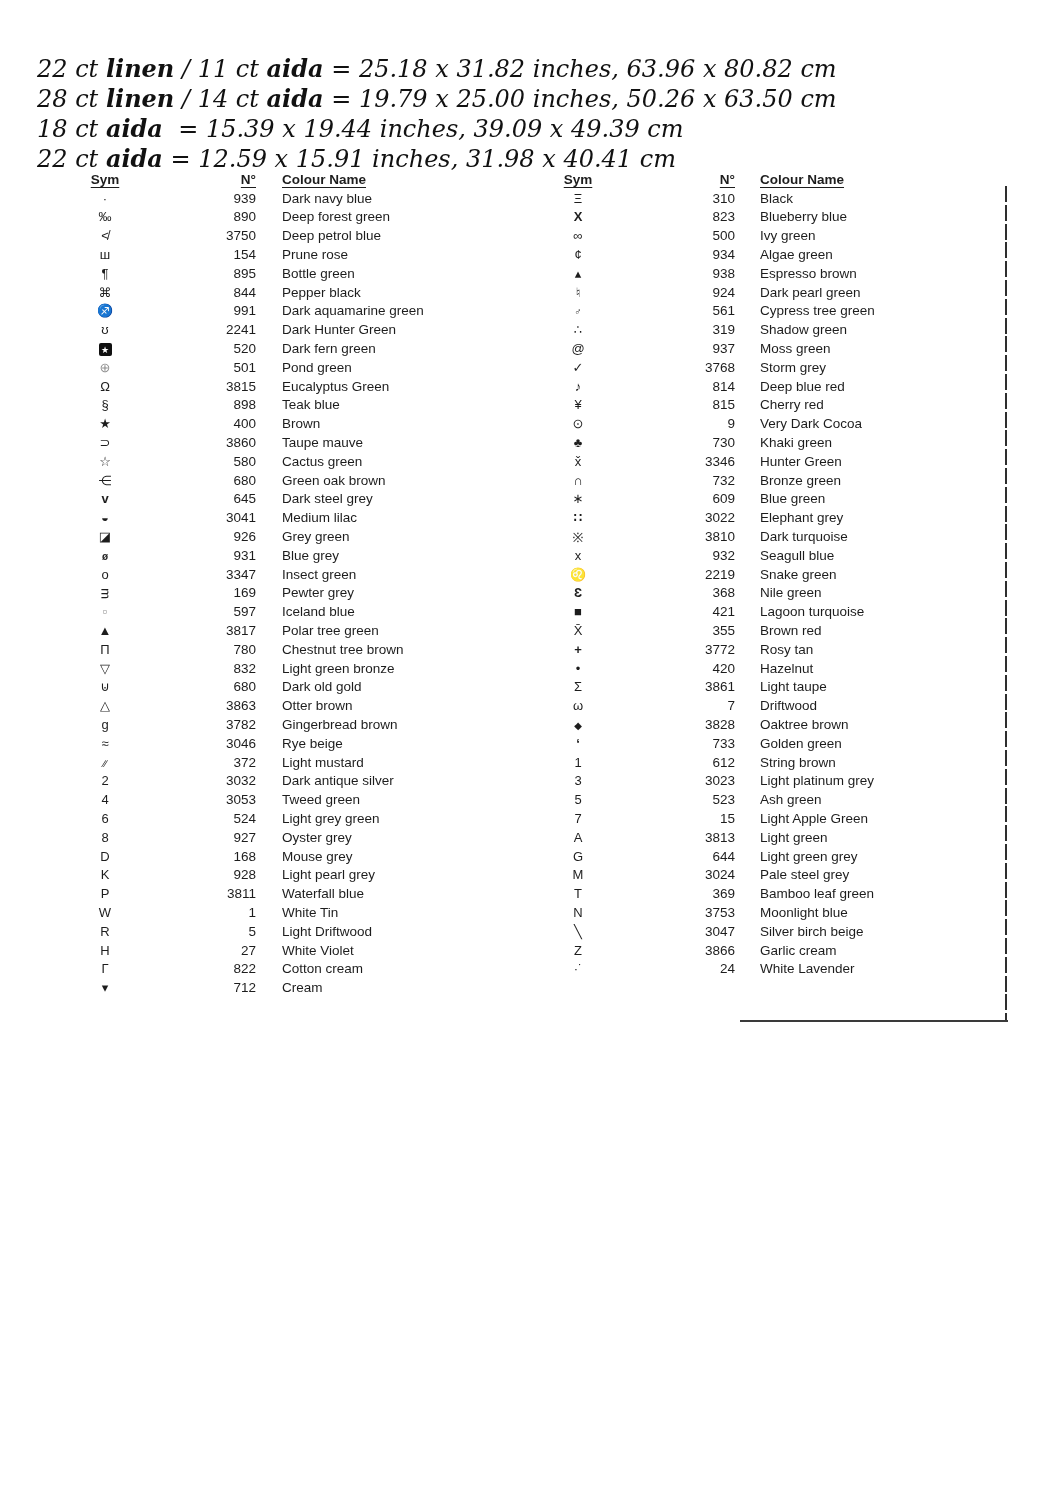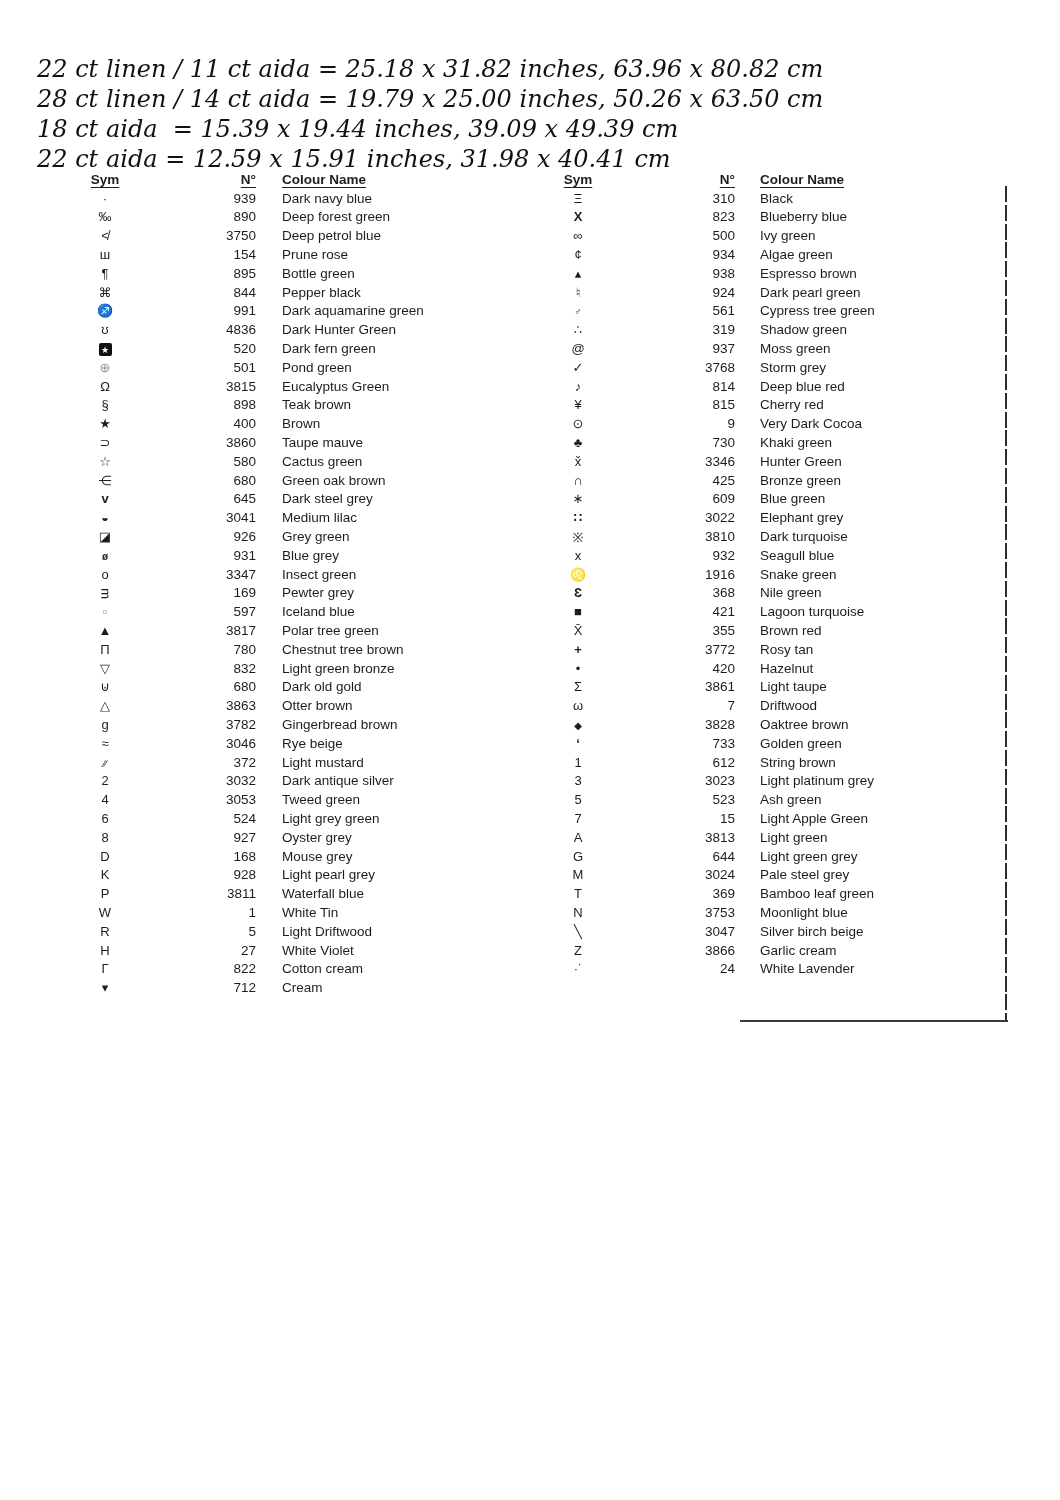--- a/index.html
+++ b/index.html
@@ -6,21 +6,21 @@
   .page {
     position:relative; width:1060px; height:1500px; background:#ffffff;
     font-family:"Liberation Sans", sans-serif; color:#1c1c1c; overflow:hidden;
   }
   
   .size-info {
     position:absolute; left:37px; top:54px;
     font-family:"DejaVu Serif", serif; font-style:italic;
     font-size:24px; line-height:30px; color:#111; white-space:pre-wrap;
   }
-  .size-line .b { font-weight:normal; }
+  .size-line .b { font-weight:bold; }
   
   .key-table {
     position:absolute; top:170px; border-collapse:collapse;
     font-size:13.5px; color:#1d1d1d; table-layout:fixed;
   }
   .key-table.left  { left:78px;  }
   .key-table.right { left:551px; }
   .key-table th, .key-table td { padding:0; height:18.8px; vertical-align:middle; font-weight:normal; overflow:visible; white-space:nowrap; }
   .key-table thead th { font-weight:bold; }
   .col-sym  { width:54px;  text-align:center; }
@@ -90,42 +90,42 @@
           <td class="col-num">844</td>
           <td class="col-name">Pepper black</td>
         </tr>
         <tr>
           <td class="col-sym"><span>♐</span></td>
           <td class="col-num">991</td>
           <td class="col-name">Dark aquamarine green</td>
         </tr>
         <tr>
           <td class="col-sym"><span>ʊ</span></td>
-          <td class="col-num">4836</td>
+          <td class="col-num">2241</td>
           <td class="col-name">Dark Hunter Green</td>
         </tr>
         <tr>
           <td class="col-sym"><span class="sym-invert">★</span></td>
           <td class="col-num">520</td>
           <td class="col-name">Dark fern green</td>
         </tr>
         <tr>
           <td class="col-sym"><span class="muted">⊕</span></td>
           <td class="col-num">501</td>
           <td class="col-name">Pond green</td>
         </tr>
         <tr>
           <td class="col-sym"><span>Ω</span></td>
           <td class="col-num">3815</td>
           <td class="col-name">Eucalyptus Green</td>
         </tr>
         <tr>
           <td class="col-sym"><span>§</span></td>
           <td class="col-num">898</td>
-          <td class="col-name">Teak brown</td>
+          <td class="col-name">Teak blue</td>
         </tr>
         <tr>
           <td class="col-sym"><span>★</span></td>
           <td class="col-num">400</td>
           <td class="col-name">Brown</td>
         </tr>
         <tr>
           <td class="col-sym"><span>⊃</span></td>
           <td class="col-num">3860</td>
           <td class="col-name">Taupe mauve</td>
@@ -357,21 +357,21 @@
           <td class="col-num">730</td>
           <td class="col-name">Khaki green</td>
         </tr>
         <tr>
           <td class="col-sym"><span>x̌</span></td>
           <td class="col-num">3346</td>
           <td class="col-name">Hunter Green</td>
         </tr>
         <tr>
           <td class="col-sym"><span>∩</span></td>
-          <td class="col-num">425</td>
+          <td class="col-num">732</td>
           <td class="col-name">Bronze green</td>
         </tr>
         <tr>
           <td class="col-sym"><span>∗</span></td>
           <td class="col-num">609</td>
           <td class="col-name">Blue green</td>
         </tr>
         <tr>
           <td class="col-sym"><span class="bold">∷</span></td>
           <td class="col-num">3022</td>
@@ -382,21 +382,21 @@
           <td class="col-num">3810</td>
           <td class="col-name">Dark turquoise</td>
         </tr>
         <tr>
           <td class="col-sym"><span>x</span></td>
           <td class="col-num">932</td>
           <td class="col-name">Seagull blue</td>
         </tr>
         <tr>
           <td class="col-sym"><span>♌</span></td>
-          <td class="col-num">1916</td>
+          <td class="col-num">2219</td>
           <td class="col-name">Snake green</td>
         </tr>
         <tr>
           <td class="col-sym"><span class="bold">Ɛ</span></td>
           <td class="col-num">368</td>
           <td class="col-name">Nile green</td>
         </tr>
         <tr>
           <td class="col-sym"><span>■</span></td>
           <td class="col-num">421</td>

